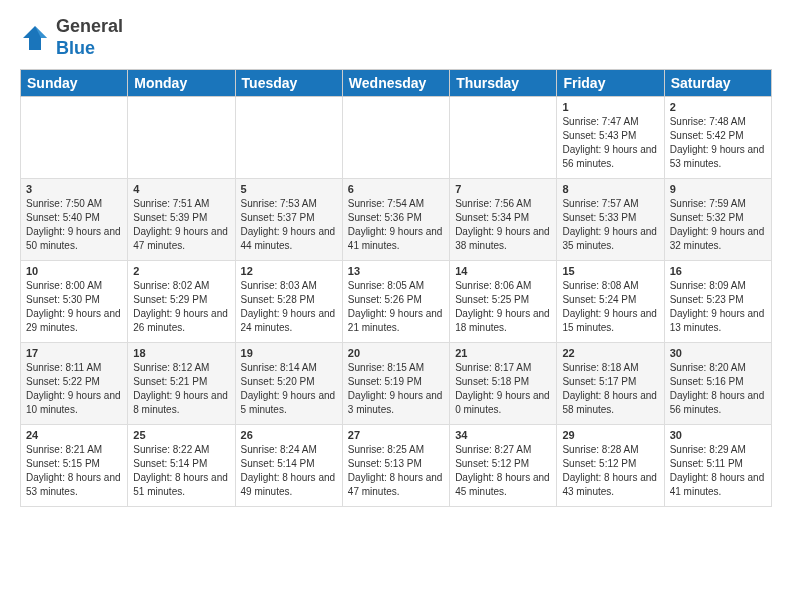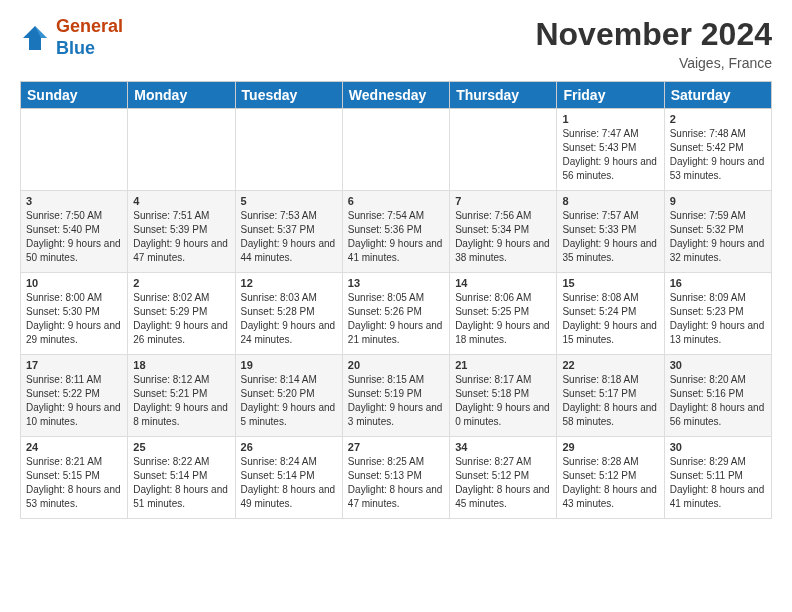--- a/index.html
+++ b/index.html
@@ -25,21 +25,21 @@
       align-items: center;
       gap: 6px;
     }
     .logo-text {
       font-size: 18px;
       font-weight: bold;
       line-height: 1.2;
       color: #333;
     }
     .logo-text span {
-      color: #c2410c;
+      color: #404040;
     }
     .logo-icon {
       width: 30px;
       height: 30px;
     }
     .title-block {
       text-align: right;
     }
     .month-title {
       font-size: 32px;
@@ -103,24 +103,20 @@
     <div class="logo">
       <svg class="logo-icon" viewBox="0 0 40 40">
         <polygon points="20,4 36,20 28,20 28,36 12,36 12,20 4,20" fill="#1a75bb"></polygon>
         <polygon points="20,4 36,20 28,20" fill="#4aa3e0" opacity="0.6"></polygon>
       </svg>
       <div class="logo-text">
         <div><span>General</span></div>
         <div><span style="color:#1a75bb">Blue</span></div>
       </div>
     </div>
-    <div class="title-block">
-      <div class="month-title">November 2024</div>
-      <div class="location">Vaiges, France</div>
-    </div>
   </div>
 
   <table>
     <thead>
       <tr id="header-row">
           <th>Sunday</th>
           <th>Monday</th>
           <th>Tuesday</th>
           <th>Wednesday</th>
           <th>Thursday</th>

